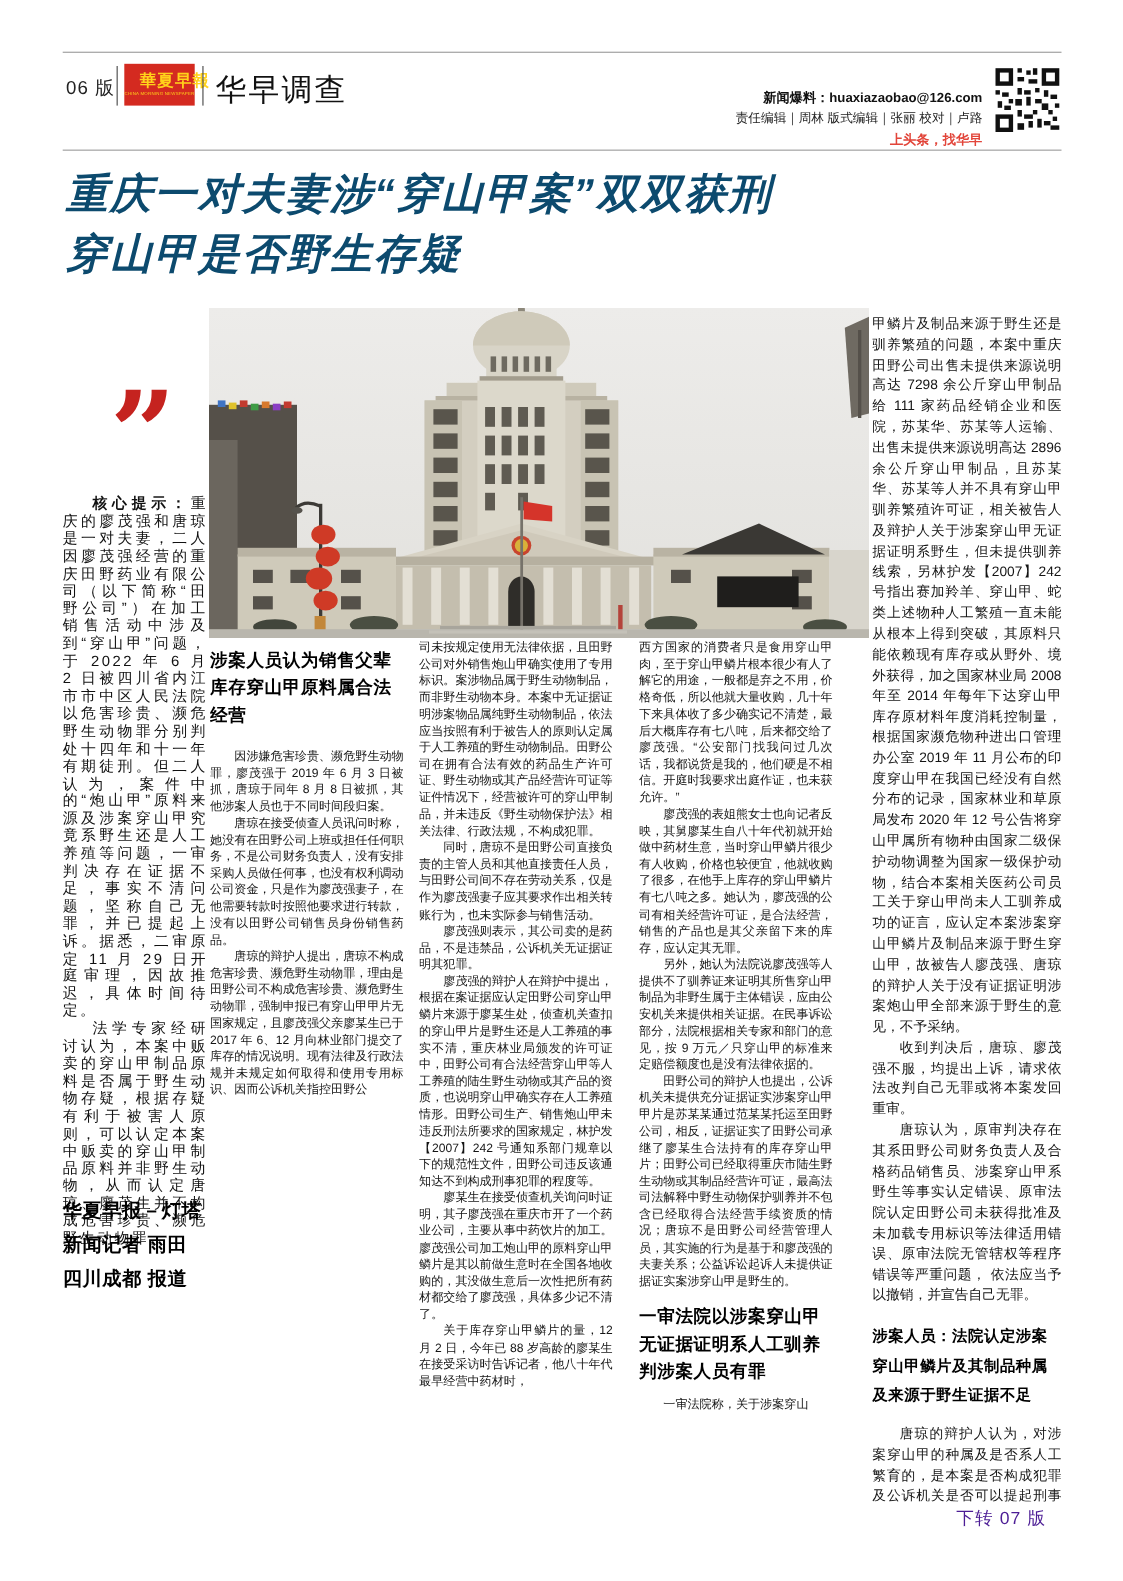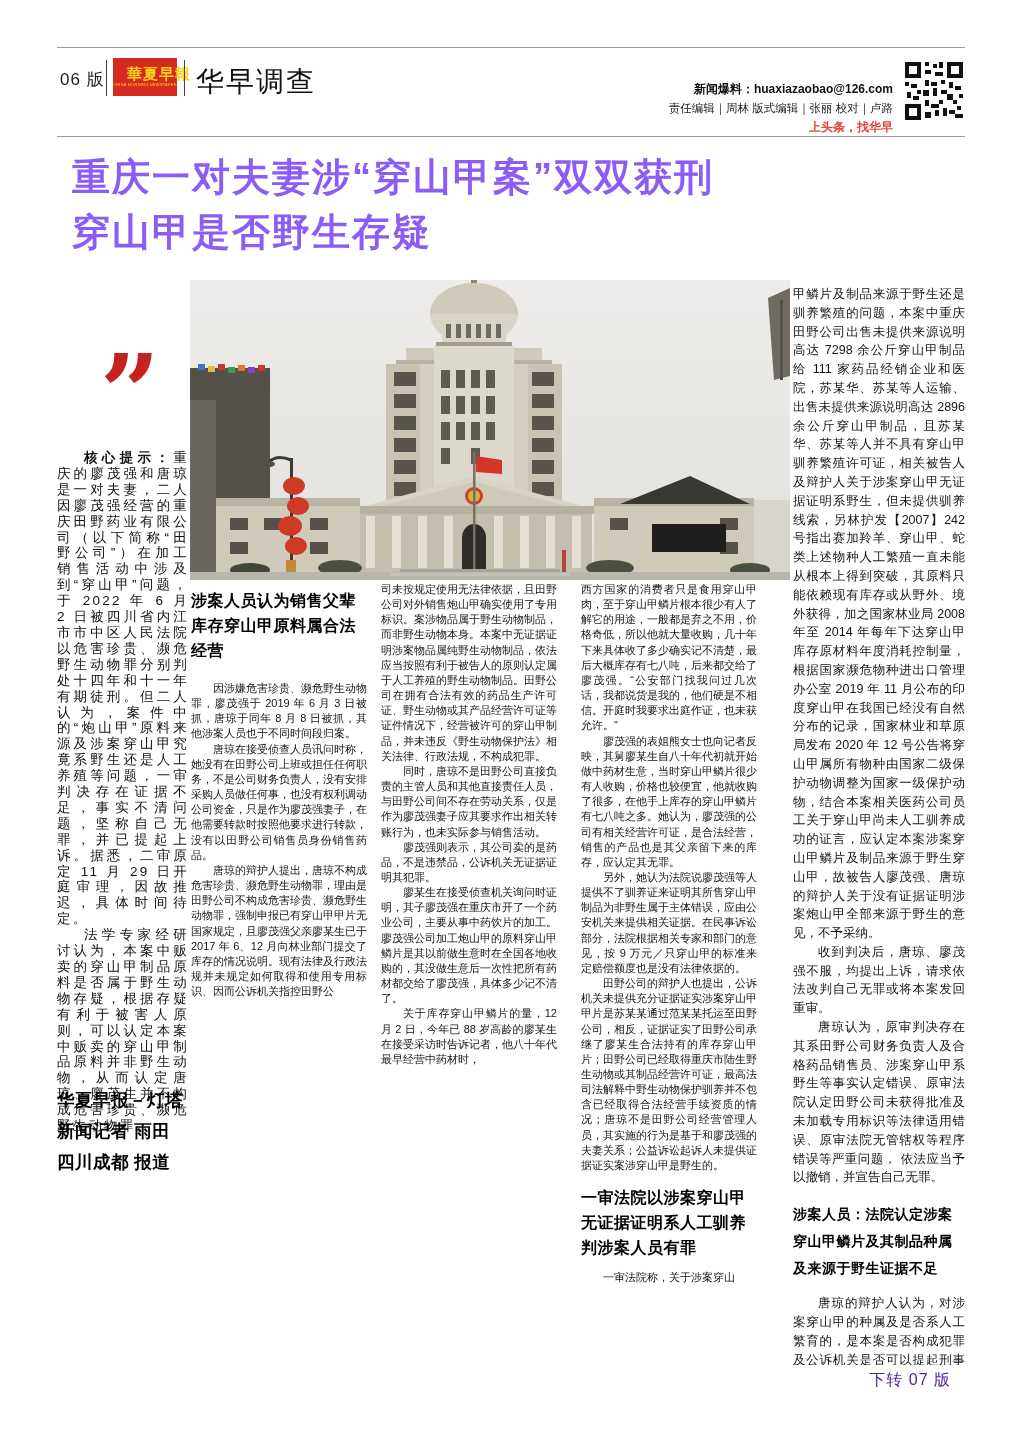--- a/index.html
+++ b/index.html
@@ -14,22 +14,22 @@
             display:flex;flex-direction:column;align-items:center;justify-content:center;}
   .logo-cn{color:#ffd21a;font-size:15px;font-weight:bold;font-family:"Liberation Serif",serif;
            letter-spacing:1px;line-height:15px;white-space:nowrap;padding-left:28px;}
   .logo-en{color:#ffd21a;font-size:4px;letter-spacing:.2px;line-height:6px;white-space:nowrap;}
   .section-title{font-size:28px;color:#111;letter-spacing:2px;}
   .hdr-right{position:absolute;right:128px;top:80px;text-align:right;line-height:19px;}
   .tipline{font-size:12px;font-weight:bold;color:#111;}
   .editors{font-size:11.5px;color:#222;}
   .slogan{font-size:12px;font-weight:bold;color:#e2453a;}
   
-  .headline{position:absolute;left:72px;top:150px;width:760px;font-size:38px;font-weight:bold;
-            line-height:55px;letter-spacing:2px;color:#8b5cf6;font-family:"Liberation Sans",sans-serif;}
+  .headline{position:absolute;left:60px;top:150px;width:760px;font-size:38px;font-weight:bold;
+            line-height:55px;letter-spacing:2px;color:#0c4a6e;font-family:"Liberation Sans",sans-serif;font-style:italic;}
   
   .quote-mark{position:absolute;left:100px;top:342px;font-size:104px;line-height:104px;
               color:#c5231f;font-weight:bold;font-family:"DejaVu Serif",serif;}
   .lede{position:absolute;left:57px;top:450px;width:132px;font-size:13.5px;line-height:15.9px;
         letter-spacing:2.2px;text-align:justify;color:#111;}
   .lede p{margin:0;text-indent:2em;}
   .byline{position:absolute;left:57px;top:1085px;width:140px;font-size:17.5px;font-weight:bold;
           line-height:31px;letter-spacing:.5px;color:#000;white-space:nowrap;}
   
   .col{position:absolute;top:582px;height:812px;overflow:hidden;text-align:justify;}
@@ -286,20 +286,21 @@
   <div class="subhead">涉案人员认为销售父辈库存穿山甲原料属合法经营</div>
   <p>因涉嫌危害珍贵、濒危野生动物罪，廖茂强于 2019 年 6 月 3 日被抓，唐琼于同年 8 月 8 日被抓，其他涉案人员也于不同时间段归案。</p>
   <p>唐琼在接受侦查人员讯问时称，她没有在田野公司上班或担任任何职务，不是公司财务负责人，没有安排采购人员做任何事，也没有权利调动公司资金，只是作为廖茂强妻子，在他需要转款时按照他要求进行转款，没有以田野公司销售员身份销售药品。</p>
   <p>唐琼的辩护人提出，唐琼不构成危害珍贵、濒危野生动物罪，理由是田野公司不构成危害珍贵、濒危野生动物罪，强制申报已有穿山甲甲片无国家规定，且廖茂强父亲廖某生已于 2017 年 6、12 月向林业部门提交了库存的情况说明。现有法律及行政法规并未规定如何取得和使用专用标识、因而公诉机关指控田野公</p>
 </div>
 
 <div class="col" id="colB">
   <p class="cont">司未按规定使用无法律依据，且田野公司对外销售炮山甲确实使用了专用标识。案涉物品属于野生动物制品，而非野生动物本身。本案中无证据证明涉案物品属纯野生动物制品，依法应当按照有利于被告人的原则认定属于人工养殖的野生动物制品。田野公司在拥有合法有效的药品生产许可证、野生动物或其产品经营许可证等证件情况下，经营被许可的穿山甲制品，并未违反《野生动物保护法》相关法律、行政法规，不构成犯罪。</p>
   <p>同时，唐琼不是田野公司直接负责的主管人员和其他直接责任人员，与田野公司间不存在劳动关系，仅是作为廖茂强妻子应其要求作出相关转账行为，也未实际参与销售活动。</p>
   <p>廖茂强则表示，其公司卖的是药品，不是违禁品，公诉机关无证据证明其犯罪。</p>
+  <p>廖茂强的辩护人在辩护中提出，根据在案证据应认定田野公司穿山甲鳞片来源于廖某生处，侦查机关查扣的穿山甲片是野生还是人工养殖的事实不清，重庆林业局颁发的许可证中，田野公司有合法经营穿山甲等人工养殖的陆生野生动物或其产品的资质，也说明穿山甲确实存在人工养殖情形。田野公司生产、销售炮山甲未违反刑法所要求的国家规定，林护发【2007】242 号通知系部门规章以下的规范性文件，田野公司违反该通知达不到构成刑事犯罪的程度等。</p>
   <p>廖某生在接受侦查机关询问时证明，其子廖茂强在重庆市开了一个药业公司，主要从事中药饮片的加工。廖茂强公司加工炮山甲的原料穿山甲鳞片是其以前做生意时在全国各地收购的，其没做生意后一次性把所有药材都交给了廖茂强，具体多少记不清了。</p>
   <p>关于库存穿山甲鳞片的量，12 月 2 日，今年已 88 岁高龄的廖某生在接受采访时告诉记者，他八十年代最早经营中药材时，</p>
 </div>
 
 <div class="col" id="colC">
   <p class="cont">西方国家的消费者只是食用穿山甲肉，至于穿山甲鳞片根本很少有人了解它的用途，一般都是弃之不用，价格奇低，所以他就大量收购，几十年下来具体收了多少确实记不清楚，最后大概库存有七八吨，后来都交给了廖茂强。“公安部门找我问过几次话，我都说货是我的，他们硬是不相信。开庭时我要求出庭作证，也未获允许。”</p>
   <p>廖茂强的表姐熊女士也向记者反映，其舅廖某生自八十年代初就开始做中药材生意，当时穿山甲鳞片很少有人收购，价格也较便宜，他就收购了很多，在他手上库存的穿山甲鳞片有七八吨之多。她认为，廖茂强的公司有相关经营许可证，是合法经营，销售的产品也是其父亲留下来的库存，应认定其无罪。</p>
   <p>另外，她认为法院说廖茂强等人提供不了驯养证来证明其所售穿山甲制品为非野生属于主体错误，应由公安机关来提供相关证据。在民事诉讼部分，法院根据相关专家和部门的意见，按 9 万元／只穿山甲的标准来定赔偿额度也是没有法律依据的。</p>
   <p>田野公司的辩护人也提出，公诉机关未提供充分证据证实涉案穿山甲甲片是苏某某通过范某某托运至田野公司，相反，证据证实了田野公司承继了廖某生合法持有的库存穿山甲片；田野公司已经取得重庆市陆生野生动物或其制品经营许可证，最高法司法解释中野生动物保护驯养并不包含已经取得合法经营手续资质的情况；唐琼不是田野公司经营管理人员，其实施的行为是基于和廖茂强的夫妻关系；公益诉讼起诉人未提供证据证实案涉穿山甲是野生的。</p>
   <div class="subhead sp">一审法院以涉案穿山甲无证据证明系人工驯养判涉案人员有罪</div>

